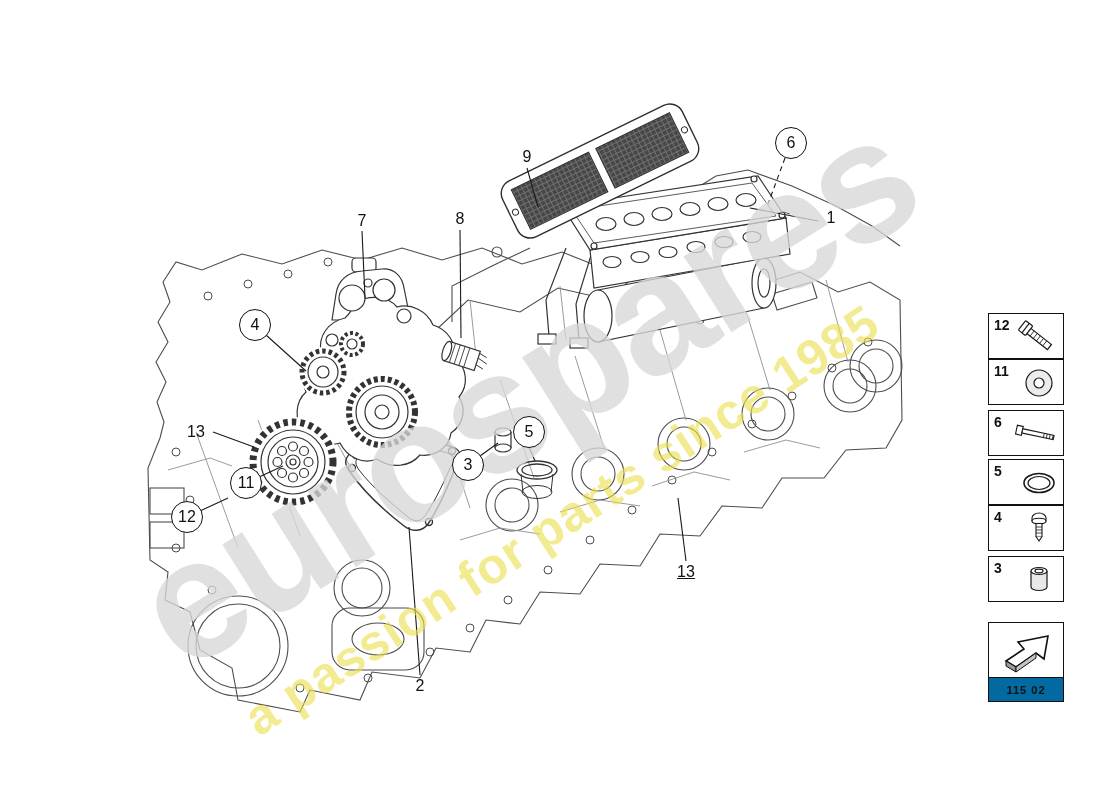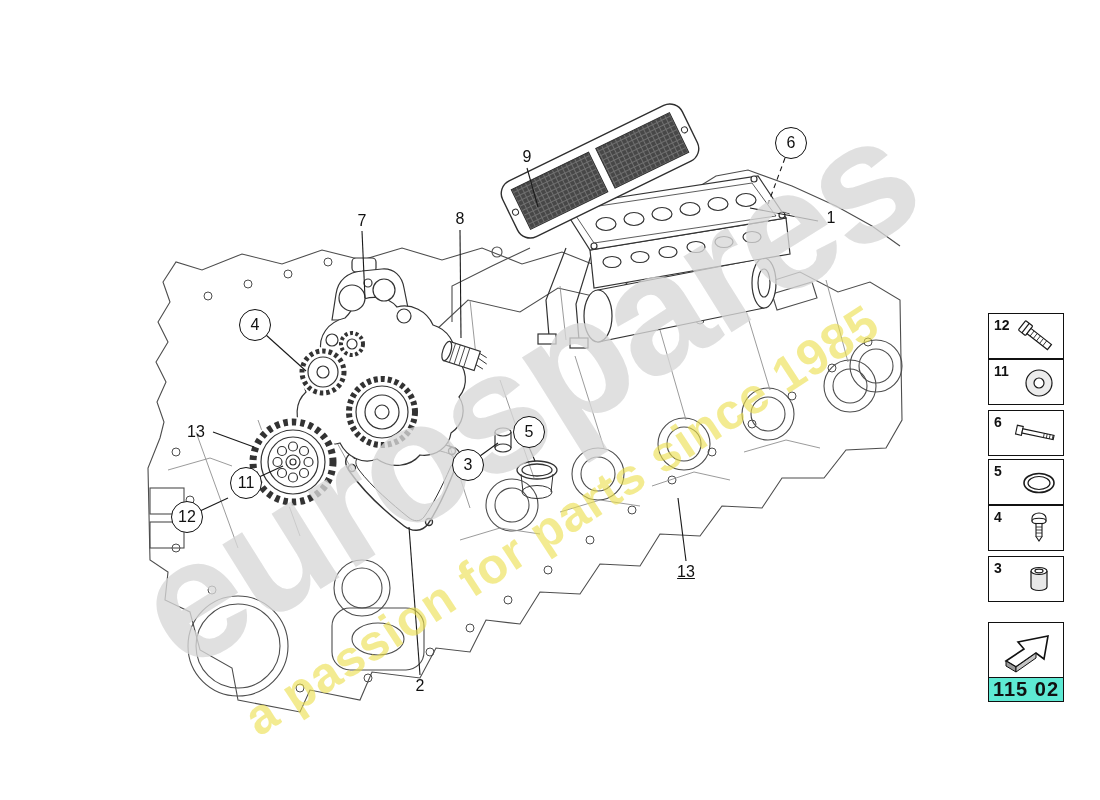--- a/index.html
+++ b/index.html
@@ -16,23 +16,23 @@
            background:transparent;}
   .callout.circled{width:30px;height:30px;border:1.6px solid #111;border-radius:50%;
            background:#fff;display:flex;align-items:center;justify-content:center;}
   .legend-row{position:absolute;left:988px;width:76px;height:46px;border:1.6px solid #111;
            background:#fff;box-sizing:border-box;z-index:5;}
   .legend-num{position:absolute;left:5px;top:3px;font-size:14px;font-weight:600;}
   .legend-ico{position:absolute;right:2px;top:4px;}
   .code-box{position:absolute;left:988px;top:622px;width:76px;z-index:5;}
   .code-arrow{height:56px;border:1.6px solid #111;background:#fff;box-sizing:border-box;
            display:flex;align-items:center;justify-content:center;}
-  .code-label{height:24px;border:1.6px solid #111;border-top:none;background:#5eead4;
+  .code-label{height:24px;border:1.6px solid #111;border-top:none;background:#0369a1;
            box-sizing:border-box;display:flex;align-items:center;justify-content:center;
-           font-size:20px;font-weight:bold;letter-spacing:1px;}
+           font-size:11px;font-weight:bold;letter-spacing:1px;}
 </style>
 </head>
 <body>
 
 <div class="stage">
 
   <svg class="art" width="1100" height="800" viewBox="0 0 1100 800">
     <defs>
       <pattern id="mesh" width="5" height="5" patternUnits="userSpaceOnUse">
         <rect width="5" height="5" fill="#474747"></rect>

